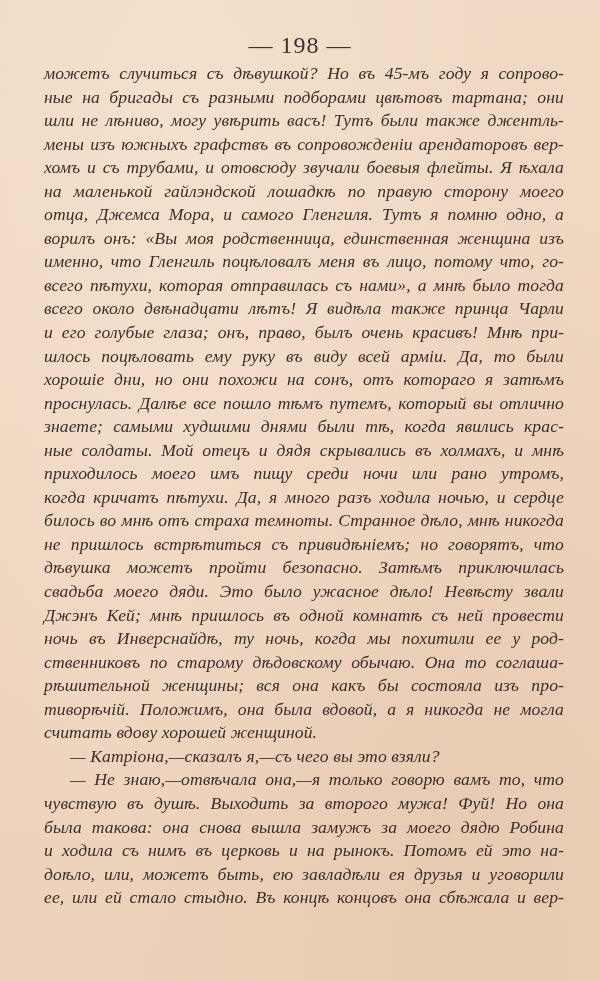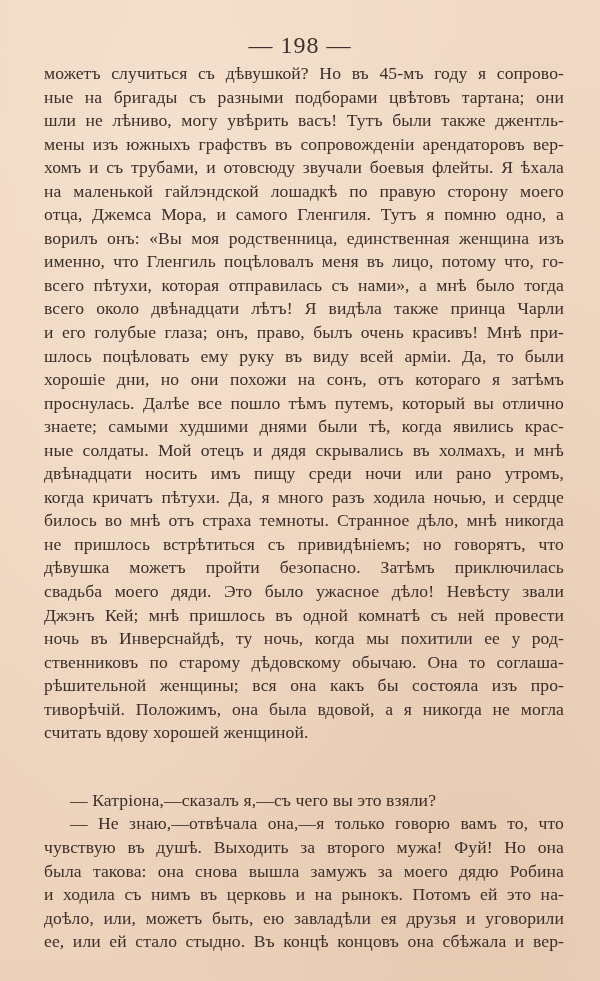--- a/index.html
+++ b/index.html
@@ -42,31 +42,31 @@
   .line {
     display: block;
     height: 23.55px;
     line-height: 23.55px;
     font-size: 17.6px;
     white-space: nowrap;
     text-align: justify;
     text-align-last: justify;
     color: #3a2e2a;
     letter-spacing: 0.1px;
+    font-style: italic;
   }
   .line.last {
     text-align-last: left;
   }
   .line.indent {
     padding-left: 26px;
     box-sizing: border-box;
   }
   .line.dialog-last {
     text-align-last: left;
-    margin-top: 44px;
   }
 </style>
 </head>
 <body>
 
 <div class="page">
   <div class="page-number">— 198 —</div>
 
   <div class="text-block">
 
@@ -81,21 +81,21 @@
       <span class="line">ворилъ онъ: «Вы моя родственница, единственная женщина изъ</span>
       <span class="line">именно, что Гленгиль поцѣловалъ меня въ лицо, потому что, го-</span>
       <span class="line">всего пѣтухи, которая отправилась съ нами», а мнѣ было тогда</span>
       <span class="line">всего около двѣнадцати лѣтъ! Я видѣла также принца Чарли</span>
       <span class="line">и его голубые глаза; онъ, право, былъ очень красивъ! Мнѣ при-</span>
       <span class="line">шлось поцѣловать ему руку въ виду всей арміи. Да, то были</span>
       <span class="line">хорошіе дни, но они похожи на сонъ, отъ котораго я затѣмъ</span>
       <span class="line">проснулась. Далѣе все пошло тѣмъ путемъ, который вы отлично</span>
       <span class="line">знаете; самыми худшими днями были тѣ, когда явились крас-</span>
       <span class="line">ные солдаты. Мой отецъ и дядя скрывались въ холмахъ, и мнѣ</span>
-      <span class="line">двѣнадцати носить имъ пищу среди ночи или рано утромъ,</span>
+      <span class="line">приходилось моего имъ пищу среди ночи или рано утромъ,</span>
       <span class="line">когда кричатъ пѣтухи. Да, я много разъ ходила ночью, и сердце</span>
       <span class="line">билось во мнѣ отъ страха темноты. Странное дѣло, мнѣ никогда</span>
       <span class="line">не пришлось встрѣтиться съ привидѣніемъ; но говорятъ, что</span>
       <span class="line">дѣвушка можетъ пройти безопасно. Затѣмъ приключилась</span>
       <span class="line">свадьба моего дяди. Это было ужасное дѣло! Невѣсту звали</span>
       <span class="line">Джэнъ Кей; мнѣ пришлось въ одной комнатѣ съ ней провести</span>
       <span class="line">ночь въ Инверснайдѣ, ту ночь, когда мы похитили ее у род-</span>
       <span class="line">ственниковъ по старому дѣдовскому обычаю. Она то соглаша-</span>
       <span class="line">рѣшительной женщины; вся она какъ бы состояла изъ про-</span>
       <span class="line">тиворѣчій. Положимъ, она была вдовой, а я никогда не могла</span>

